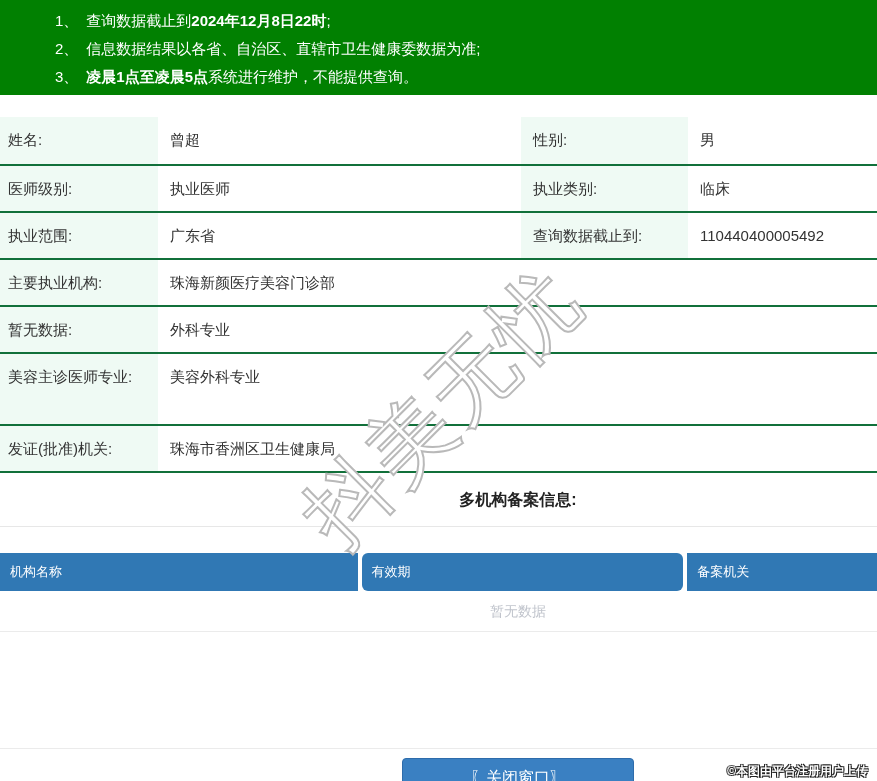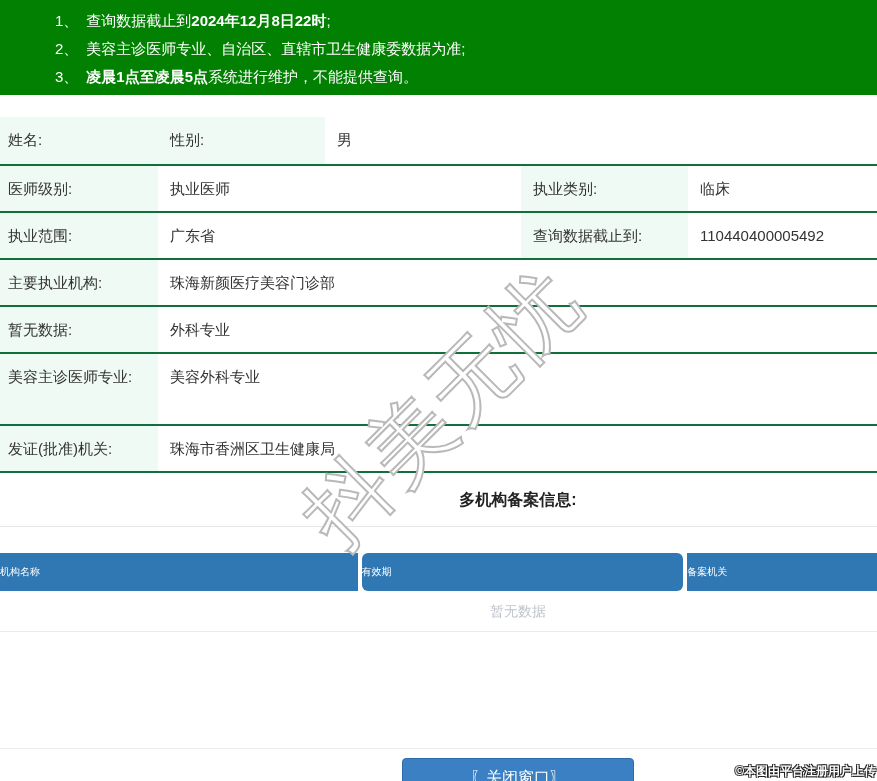--- a/index.html
+++ b/index.html
@@ -31,21 +31,21 @@
   .cell.value.vflex{flex:1;}
 
   
   .bk-title{
     text-align:center;font-weight:bold;font-size:16px;color:#222;
     padding:17px 0 15px;border-bottom:1px solid #e7e7e7;
   }
   .bk-header{display:flex;margin-top:26px;}
   .bk-th{
     box-sizing:border-box;height:38px;line-height:38px;background:var(--header-blue);
-    color:#fff;font-size:10px;
+    color:#fff;font-size:13px;padding-left:10px;
   }
   .bk-th.c1{width:368px;margin-right:4px;}
   .bk-th.c2{width:331px;margin-right:4px;border-radius:6px;}
   .bk-th.c3{width:359px;}
   .bk-empty{
     height:40px;line-height:40px;text-align:center;color:var(--empty-gray);
     font-size:14px;border-bottom:1px solid #ebebeb;
   }
   .bk-spacer{height:116px;border-bottom:1px solid #ebebeb;}
 
@@ -59,41 +59,42 @@
   }
 
   
   .wm-diagonal{
     position:absolute;left:222px;top:353px;width:440px;height:110px;z-index:15;
     text-align:center;font-size:84px;letter-spacing:3px;line-height:110px;
     color:#fff;-webkit-text-stroke:2px #b9b9b9;
     transform:rotate(-45deg);pointer-events:none;white-space:nowrap;
   }
   .wm-copyright{
-    position:absolute;right:1px;top:763px;z-index:20;
+    position:absolute;right:9px;top:763px;z-index:20;
     color:#fff;font-size:12px;font-weight:bold;letter-spacing:0;
     text-shadow:-1px -1px 0 #222,1px -1px 0 #222,-1px 1px 0 #222,1px 1px 0 #222;
     pointer-events:none;
   }
 </style>
 </head>
 <body>
 
 <div class="viewport">
 
   <div class="banner container">
     <div><span class="num">1、</span><span>查询数据截止到</span><b>2024年12月8日22时</b><span>;</span></div>
-    <div><span class="num">2、</span><span>美容主诊医师专业、自治区、直辖市卫生健康委数据为准;</span><b></b><span></span></div>
+    <div><span class="num">2、</span><span>信息数据结果以各省、自治区、直辖市卫生健康委数据为准;</span><b></b><span></span></div>
     <div><span class="num">3、</span><span></span><b>凌晨1点至凌晨5点</b><span>系统进行维护，不能提供查询。</span></div>
   </div>
 
   <div class="info-table container">
 
     <div class="row first">
       <div class="cell label">姓名:</div>
+      <div class="cell value v1">曾超</div>
       <div class="cell label l2">性别:</div>
       <div class="cell value vflex">男</div>
     </div>
 
     <div class="row">
       <div class="cell label">医师级别:</div>
       <div class="cell value v1">执业医师</div>
       <div class="cell label l2">执业类别:</div>
       <div class="cell value vflex">临床</div>
     </div>

